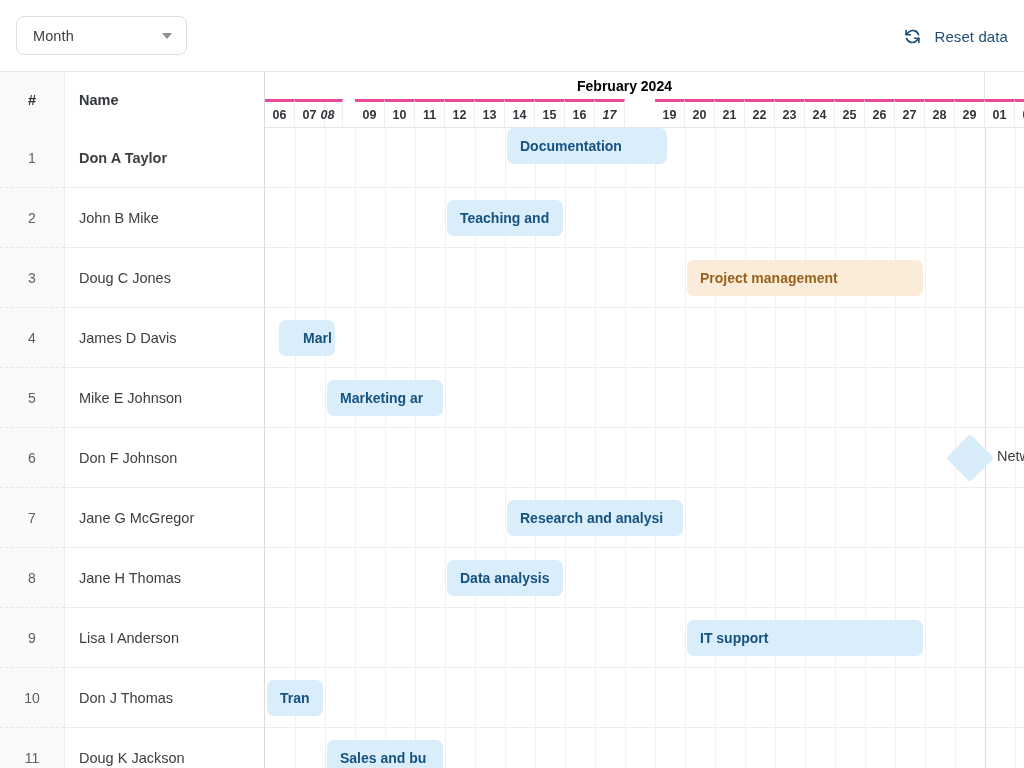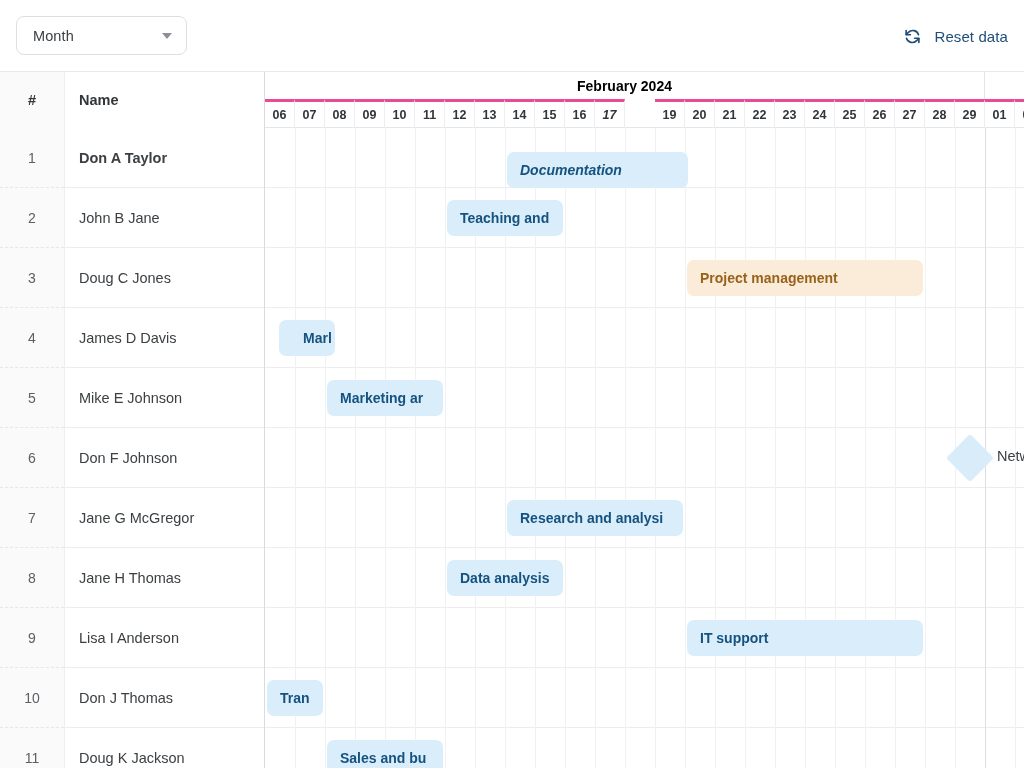--- a/index.html
+++ b/index.html
@@ -219,21 +219,21 @@
     <div id="head-num">#</div>
     <div id="head-name">Name</div>
     <div id="head-time">
       <div id="month-row">
           <div class="month-cell" style="left: 0px; width: 720px;">February 2024</div>
           <div class="month-cell" style="left: 720px; width: 60px;"></div>
         </div>
       <div id="day-row">
           <div class="day-cell" style="left: 0px; width: 30px;">06</div>
           <div class="day-cell" style="left: 30px; width: 30px;">07</div>
-          <div class="day-cell" style="left: 60px; width: 30px;">08</div>
+          <div class="day-cell" style="left: 48px; width: 30px; font-style: italic;">08</div>
           <div class="day-cell" style="left: 90px; width: 30px;">09</div>
           <div class="day-cell" style="left: 120px; width: 30px;">10</div>
           <div class="day-cell" style="left: 150px; width: 30px;">11</div>
           <div class="day-cell" style="left: 180px; width: 30px;">12</div>
           <div class="day-cell" style="left: 210px; width: 30px;">13</div>
           <div class="day-cell" style="left: 240px; width: 30px;">14</div>
           <div class="day-cell" style="left: 270px; width: 30px;">15</div>
           <div class="day-cell" style="left: 300px; width: 30px;">16</div>
           <div class="day-cell" style="left: 330px; width: 30px; font-style: italic;">17</div>
           <div class="day-cell" style="left: 360px; width: 30px; margin-top: 43px;">18</div>
@@ -252,21 +252,21 @@
           <div class="day-cell" style="left: 750px; width: 30px;">02</div>
         </div>
     </div>
   </div>
 
   <div id="body">
     <div id="left-col">
         <div class="row-num" style="top: 0px;">1</div>
         <div class="row-name" style="top: 0px; font-weight: bold;">Don A Taylor</div>
         <div class="row-num" style="top: 60px;">2</div>
-        <div class="row-name" style="top: 60px;">John B Jane</div>
+        <div class="row-name" style="top: 60px;">John B Mike</div>
         <div class="row-num" style="top: 120px;">3</div>
         <div class="row-name" style="top: 120px;">Doug C Jones</div>
         <div class="row-num" style="top: 180px;">4</div>
         <div class="row-name" style="top: 180px;">James D Davis</div>
         <div class="row-num" style="top: 240px;">5</div>
         <div class="row-name" style="top: 240px;">Mike E Johnson</div>
         <div class="row-num" style="top: 300px;">6</div>
         <div class="row-name" style="top: 300px;">Don F Johnson</div>
         <div class="row-num" style="top: 360px;">7</div>
         <div class="row-name" style="top: 360px;">Jane G McGregor</div>
@@ -309,21 +309,21 @@
         <div class="vline" style="left: 480px;"></div>
         <div class="vline" style="left: 510px;"></div>
         <div class="vline" style="left: 540px;"></div>
         <div class="vline" style="left: 570px;"></div>
         <div class="vline" style="left: 600px;"></div>
         <div class="vline" style="left: 630px;"></div>
         <div class="vline" style="left: 660px;"></div>
         <div class="vline" style="left: 690px;"></div>
         <div class="vline month-edge" style="left: 720px;"></div>
         <div class="vline" style="left: 750px;"></div>
-        <div class="bar blue" style="left: 242px; width: 181px; top: 24px; font-style: italic;">Documentation</div>
+        <div class="bar blue" style="left: 242px; width: 160px; top: 0;">Documentation</div>
         <div class="bar blue" style="left: 182px; width: 116px; top: 72px;">Teaching and</div>
         <div class="bar orange" style="left: 422px; width: 236px; top: 132px;">Project management</div>
         <div class="bar blue" style="left: 14px; width: 56px; top: 192px; padding-left: 24px;">Marl</div>
         <div class="bar blue" style="left: 62px; width: 116px; top: 252px;">Marketing ar</div>
         <div class="milestone" style="left: 688px; top: 313px;"></div>
         <div class="milestone-label" style="left: 732px; top: 320px;">Netwo</div>
         <div class="bar blue" style="left: 242px; width: 176px; top: 372px;">Research and analysi</div>
         <div class="bar blue" style="left: 182px; width: 116px; top: 432px;">Data analysis</div>
         <div class="bar blue" style="left: 422px; width: 236px; top: 492px;">IT support</div>
         <div class="bar blue" style="left: 2px; width: 56px; top: 552px;">Tran</div>

